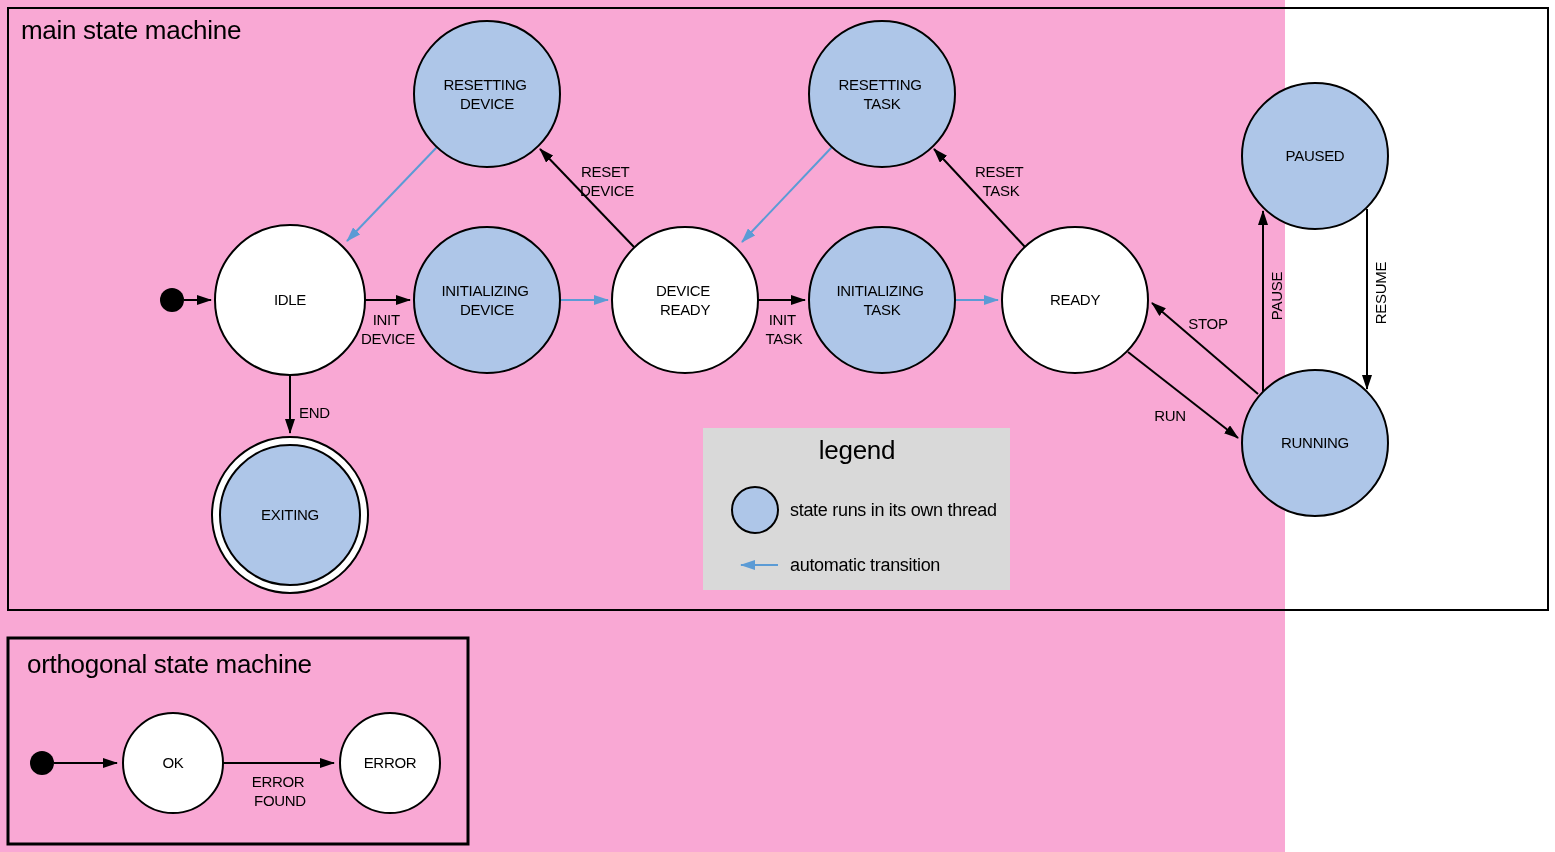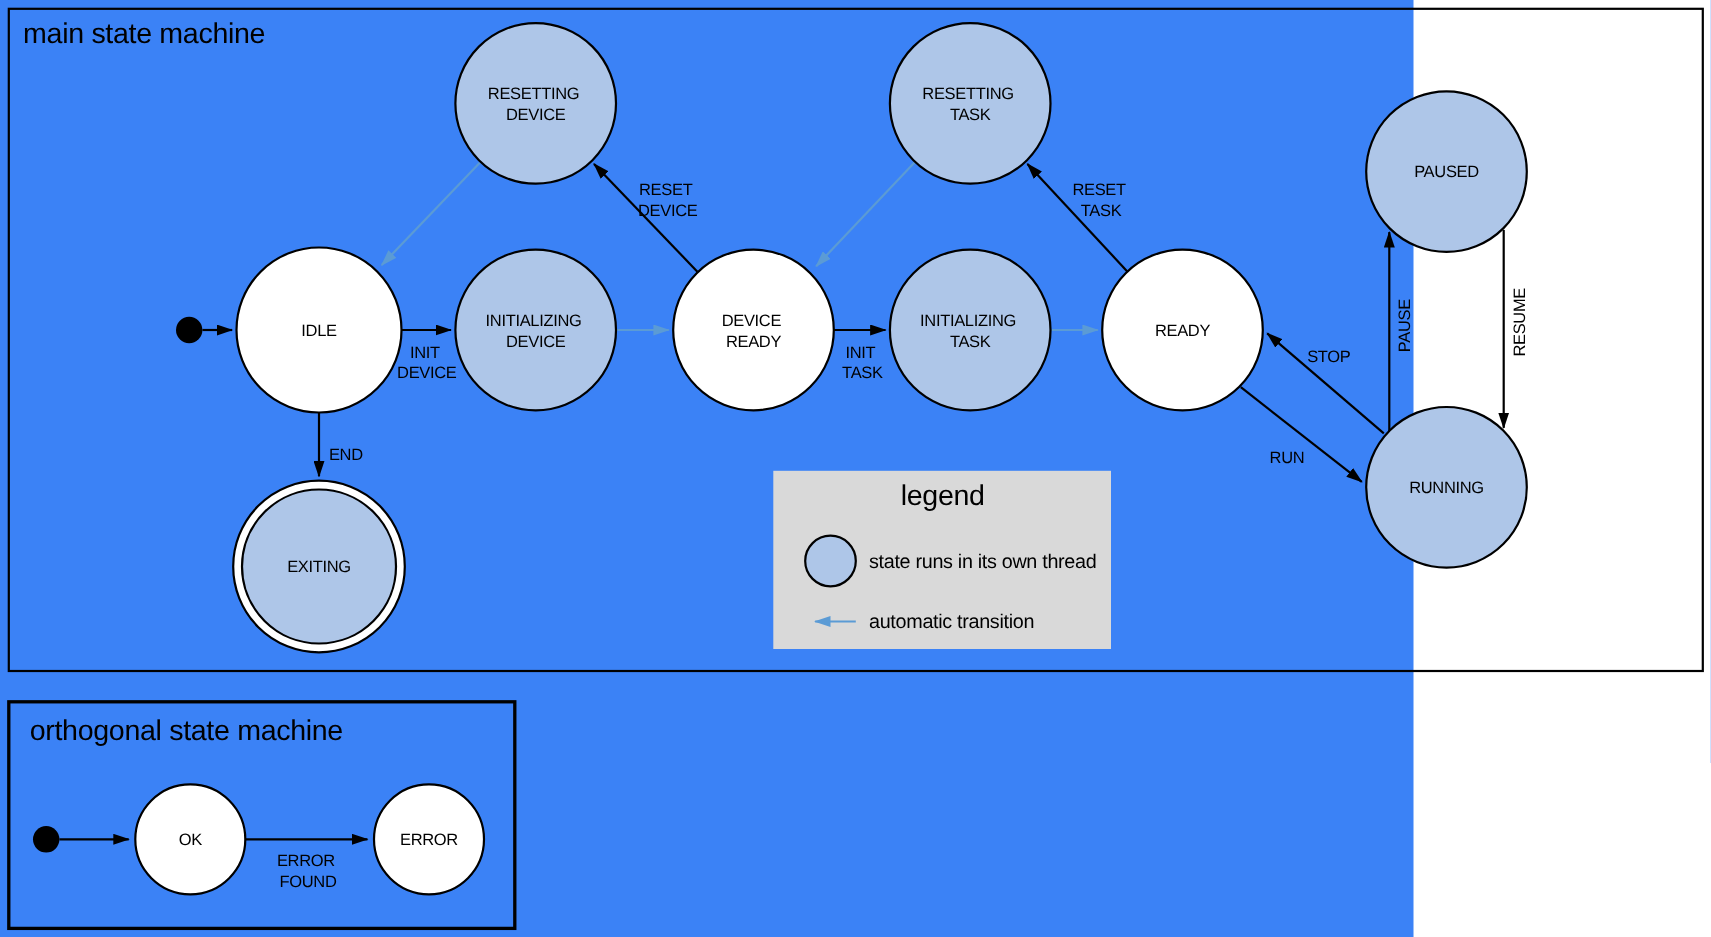--- a/index.html
+++ b/index.html
@@ -5,21 +5,21 @@
   html, body {
     margin: 0;
     padding: 0;
     background: #ffffff;
     font-family: "Liberation Sans", sans-serif;
   }
   .canvas {
     position: relative;
     width: 1285px;
     height: 852px;
-    background: #3b82f6;
+    background: #f9a8d4;
   }
   svg text {
     fill: #000000;
     font-family: "Liberation Sans", sans-serif;
     letter-spacing: -0.3px;
   }
   .box-title   { font-size: 26px; }
   .state-label { font-size: 15px; text-anchor: middle; }
   .trans-label { font-size: 15px; text-anchor: middle; }
   .trans-label-start { font-size: 15px; text-anchor: start; }

